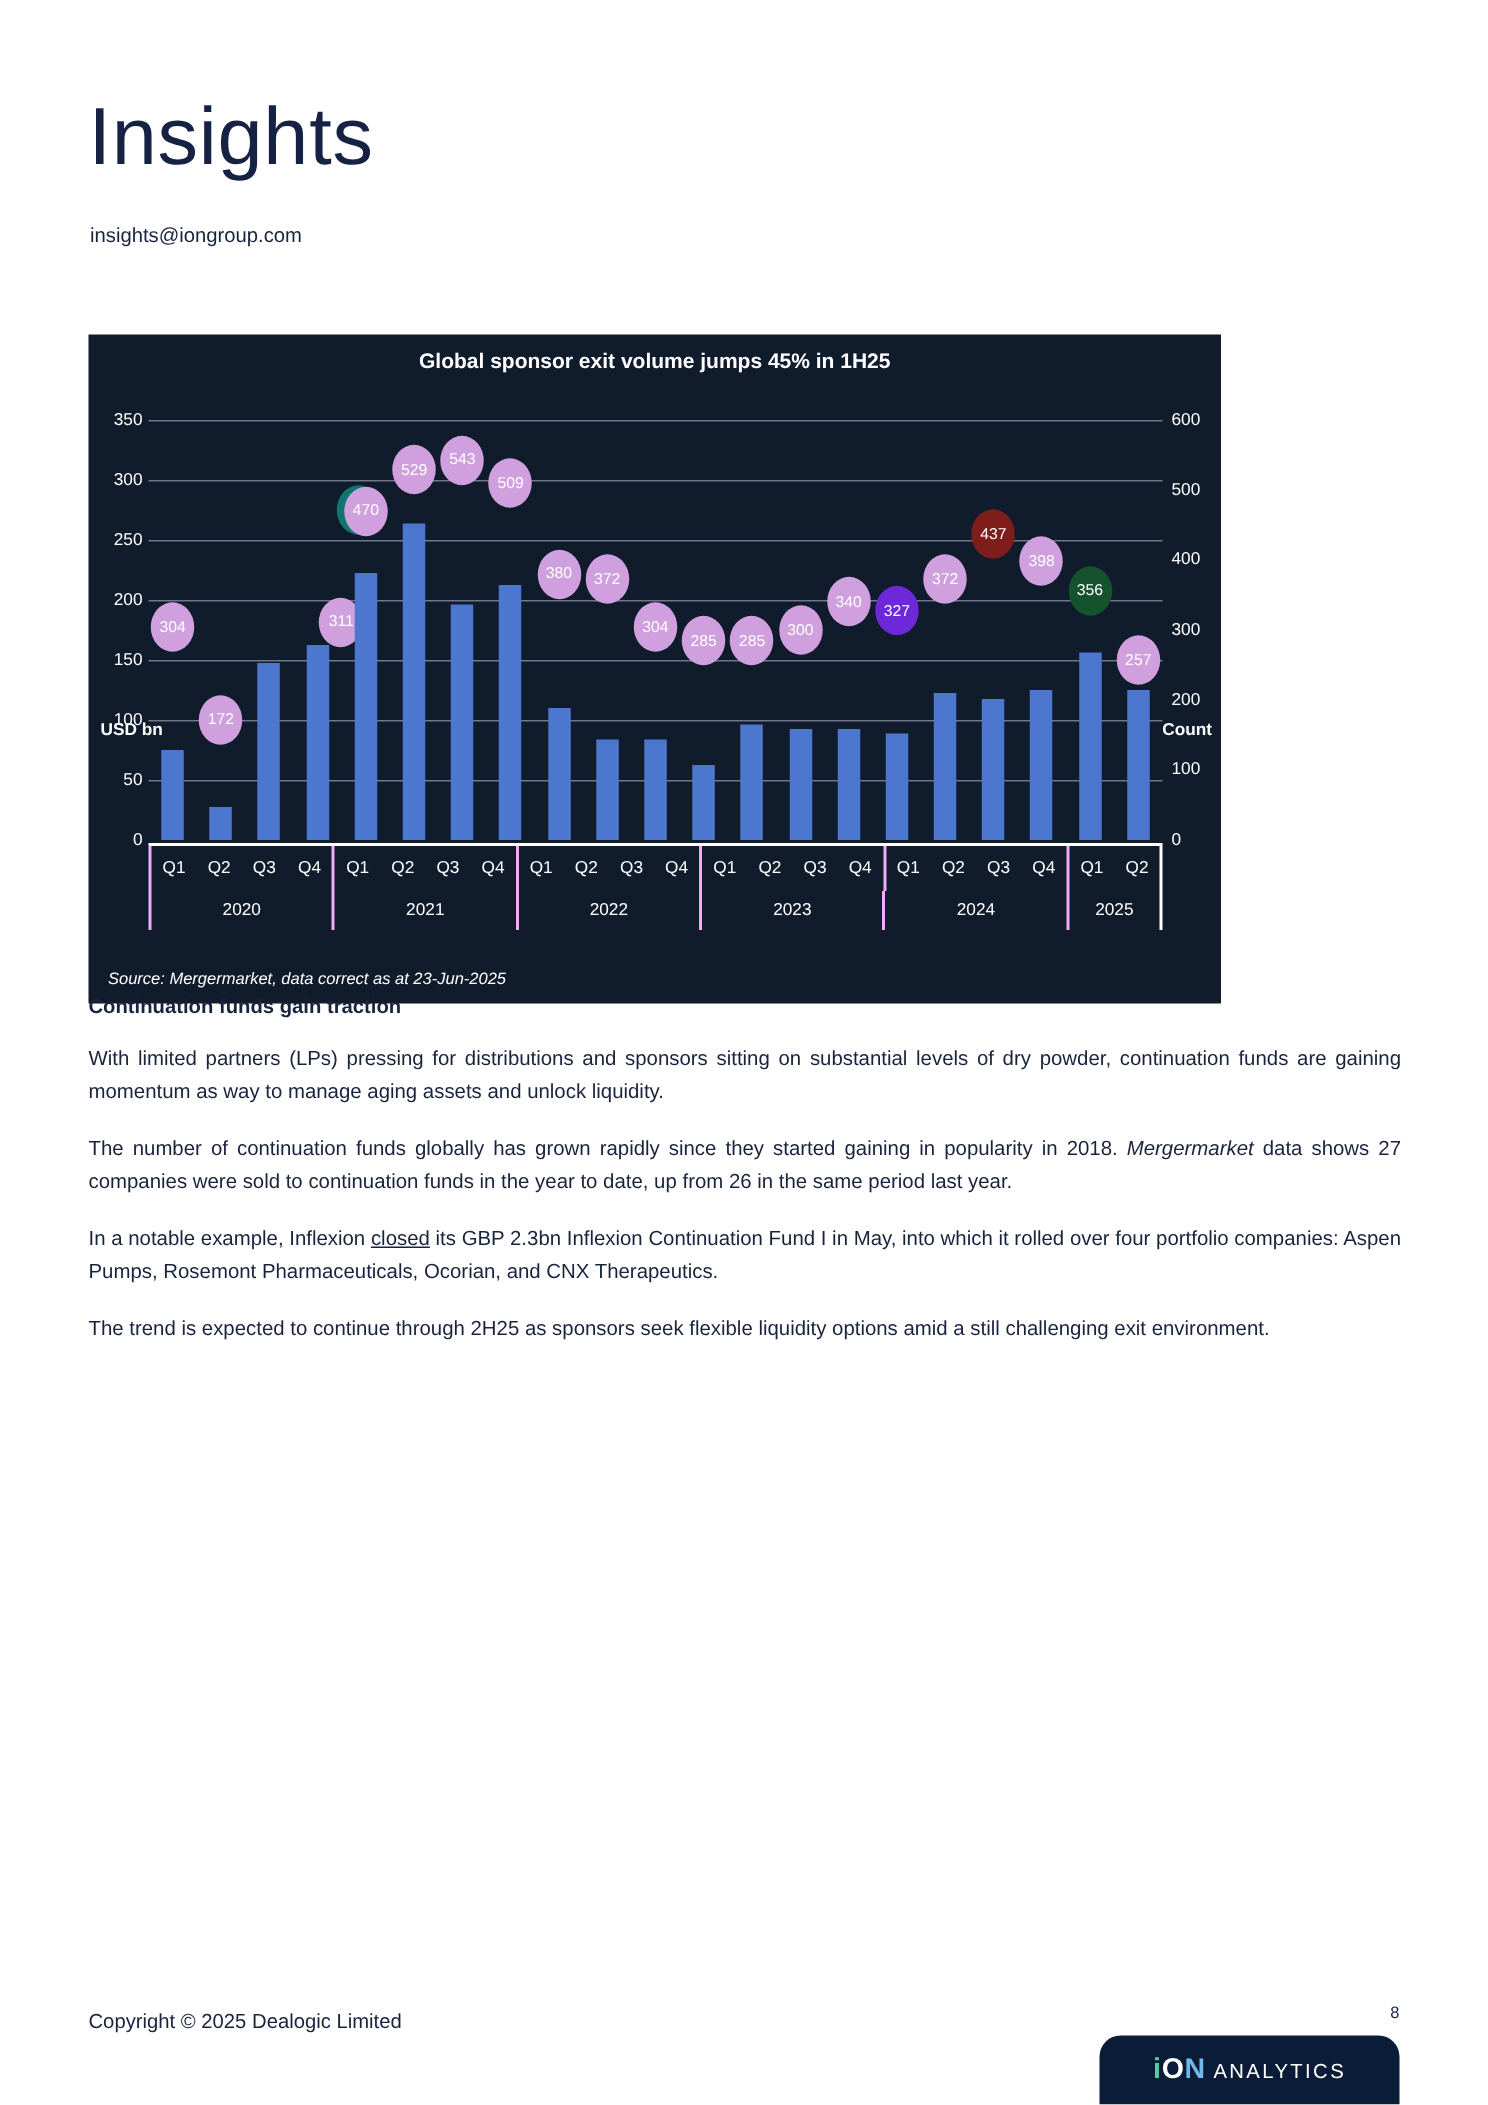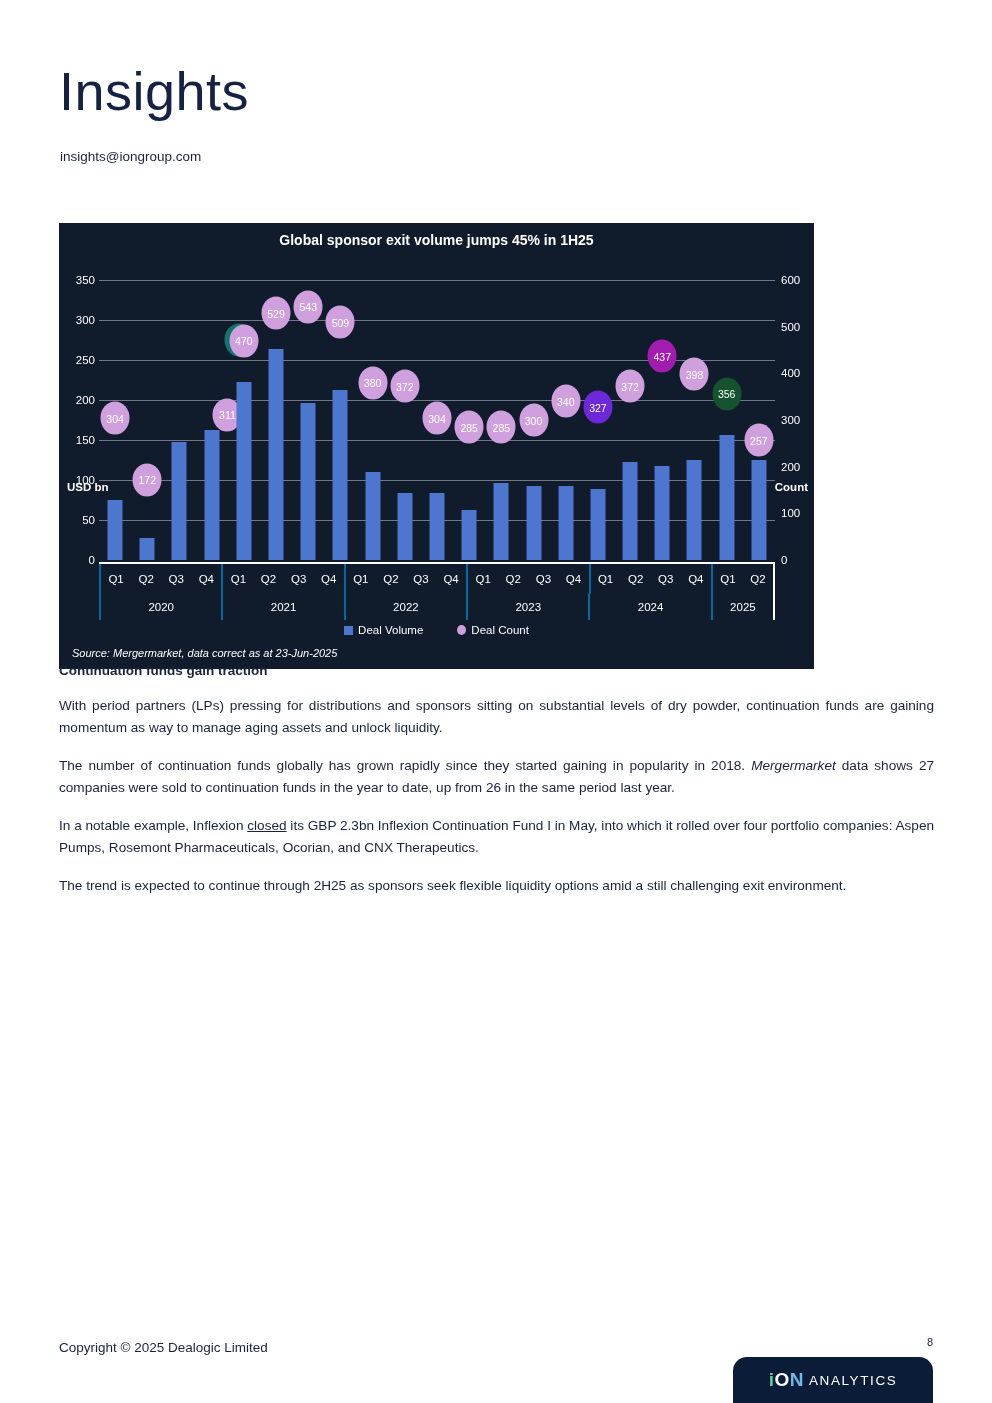--- a/index.html
+++ b/index.html
@@ -83,21 +83,21 @@
     border-top: 2px solid #ffffff;
   }
   .q-row, .y-row { display: flex; width: 100%; }
   .q-row { height: 30px; }
   .y-row { height: 26px; }
   .q-cell, .y-cell {
     display: flex; align-items: center; justify-content: center;
     color: #ffffff; font-size: 11.5px; position: relative;
   }
   .q-cell { flex: 1 1 0; }
-  .grp-start { border-left: 2px solid #0369a1; }
+  .grp-start { border-left: 2px solid #f0abfc; }
   .grp-end   { border-right: 2px solid #ffffff; }
 
   .legend {
     position: absolute; left: 0; right: 0; top: 401px;
     display: flex; justify-content: center; gap: 34px;
     color: #ffffff; font-size: 11.5px;
   }
   .legend-item { display: flex; align-items: center; gap: 5px; }
   .sw-square { width: 9px; height: 9px; background: #4d76ce; }
   .sw-circle { width: 9px; height: 10px; border-radius: 50%; background: #cfa0dd; }
@@ -250,21 +250,21 @@
         <div class="bar-slot">
           <div class="bar" style="height: 71.2px; background: rgb(77, 118, 206);"></div>
           <div class="bubble" style="bottom: 152.6px; background: #6d28d9;">327</div>
         </div>
         <div class="bar-slot">
           <div class="bar" style="height: 98.4px; background: rgb(77, 118, 206);"></div>
           <div class="bubble" style="bottom: 173.6px; background: rgb(207, 160, 221);">372</div>
         </div>
         <div class="bar-slot">
           <div class="bar" style="height: 94.4px; background: rgb(77, 118, 206);"></div>
-          <div class="bubble" style="bottom: 203.933px; background: #a21caf;">437</div>
+          <div class="bubble" style="bottom: 203.933px; background: #7f1d1d;">437</div>
         </div>
         <div class="bar-slot">
           <div class="bar" style="height: 100px; background: rgb(77, 118, 206);"></div>
           <div class="bubble" style="bottom: 185.733px; background: rgb(207, 160, 221);">398</div>
         </div>
         <div class="bar-slot">
           <div class="bar" style="height: 124.8px; background: rgb(77, 118, 206);"></div>
           <div class="bubble" style="bottom: 166.133px; background: #14532d;">356</div>
         </div>
         <div class="bar-slot">
@@ -302,38 +302,28 @@
     <div class="y-row" id="y-row">
         <div class="y-cell grp-start" style="flex: 4 1 0px;">2020</div>
         <div class="y-cell grp-start" style="flex: 4 1 0px;">2021</div>
         <div class="y-cell grp-start" style="flex: 4 1 0px;">2022</div>
         <div class="y-cell grp-start" style="flex: 4 1 0px;">2023</div>
         <div class="y-cell grp-start" style="flex: 4 1 0px;">2024</div>
         <div class="y-cell grp-start grp-end" style="flex: 2 1 0px;">2025</div>
       </div>
   </div>
 
-  <div class="legend">
-    <div class="legend-item">
-      <span class="sw-square"></span>
-      <span>Deal Volume</span>
-    </div>
-    <div class="legend-item">
-      <span class="sw-circle"></span>
-      <span>Deal Count</span>
-    </div>
-  </div>
 
   <div class="source-note">Source: Mergermarket, data correct as at 23-Jun-2025</div>
 </div>
 
 <div class="body-wrap">
   <div class="sub-head">Continuation funds gain traction</div>
 
-  <p class="para">With period partners (LPs) pressing for distributions and sponsors sitting on substantial levels of dry powder, continuation funds are gaining momentum as way to manage aging assets and unlock liquidity.</p>
+  <p class="para">With limited partners (LPs) pressing for distributions and sponsors sitting on substantial levels of dry powder, continuation funds are gaining momentum as way to manage aging assets and unlock liquidity.</p>
 
   <p class="para">
     <span>The number of continuation funds globally has grown rapidly since they started gaining in popularity in 2018. </span><em>Mergermarket</em><span> data shows 27 companies were sold to continuation funds in the year to date, up from 26 in the same period last year.</span>
   </p>
 
   <p class="para">
     <span>In a notable example, Inflexion </span><u>closed</u><span> its GBP 2.3bn Inflexion Continuation Fund I in May, into which it rolled over four portfolio companies: Aspen Pumps, Rosemont Pharmaceuticals, Ocorian, and CNX Therapeutics.</span>
   </p>
 
   <p class="para">The trend is expected to continue through 2H25 as sponsors seek flexible liquidity options amid a still challenging exit environment.</p>

